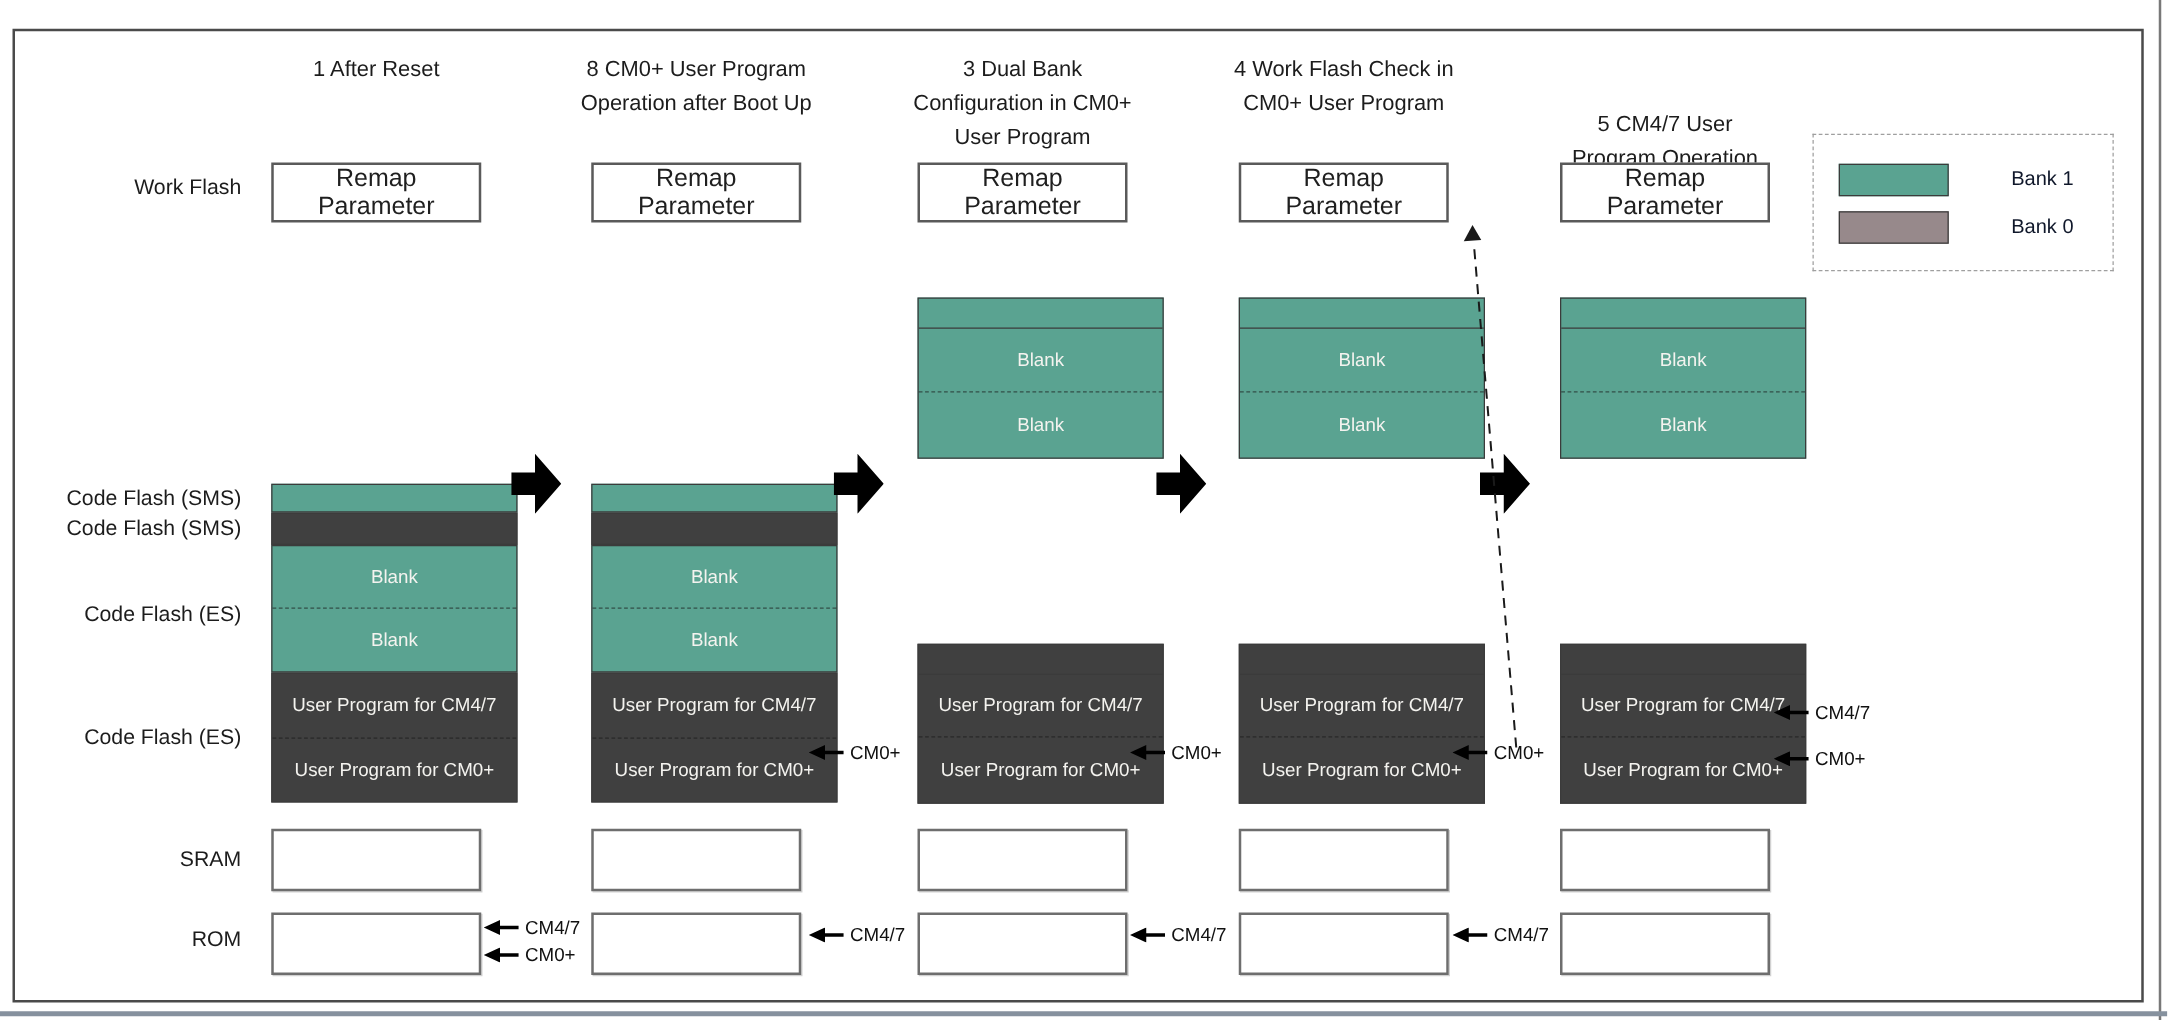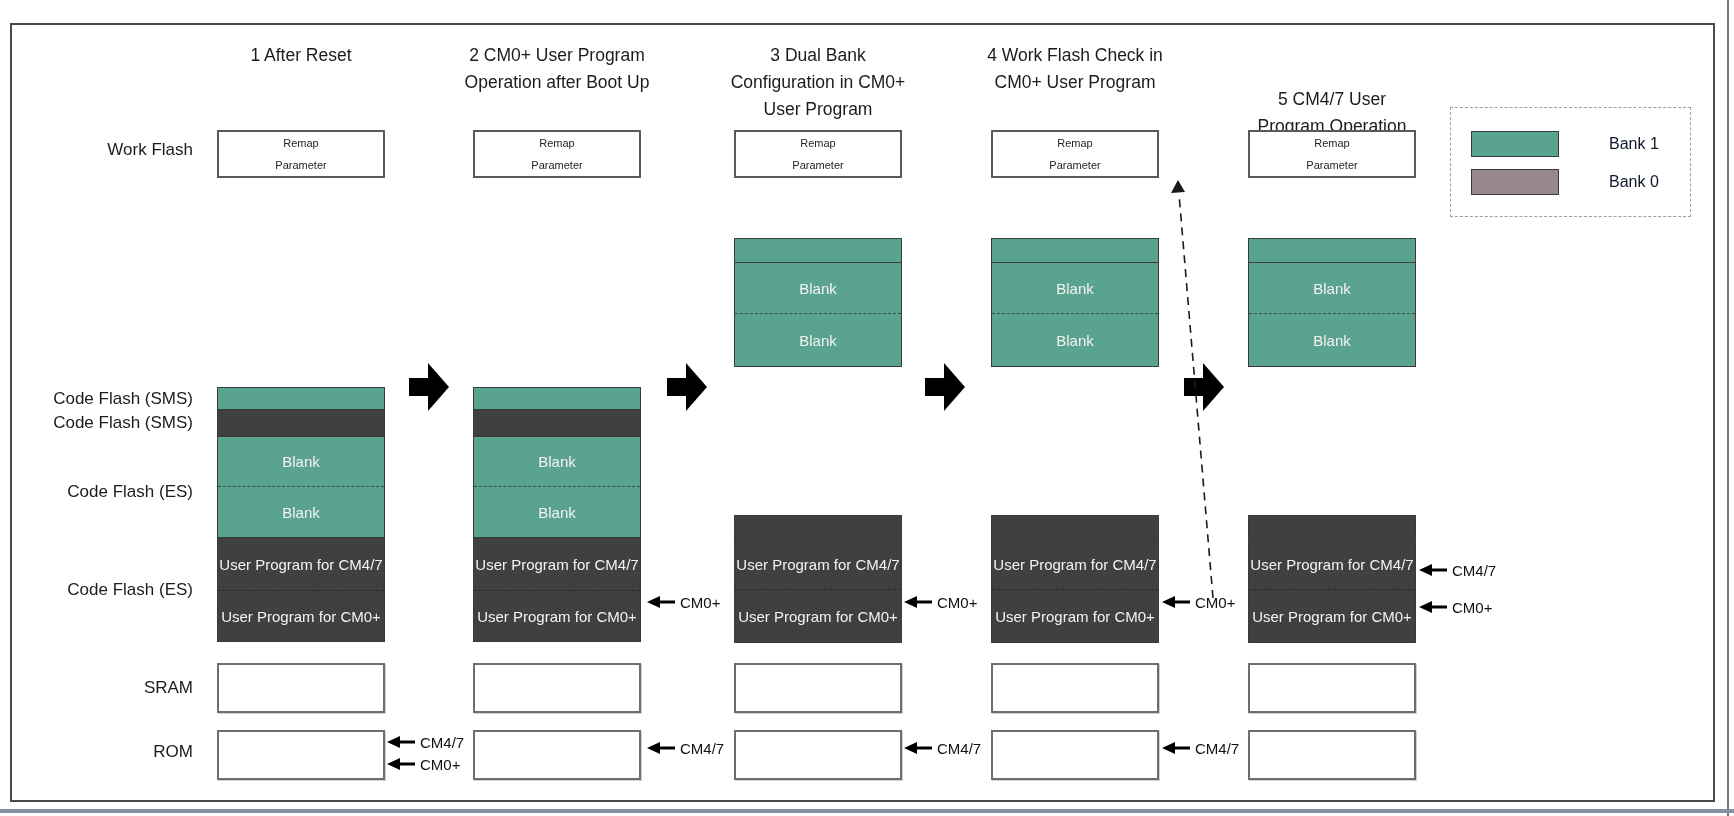--- a/index.html
+++ b/index.html
@@ -11,23 +11,23 @@
   
   .frame{left:10px;top:23px;width:1705px;height:779px;border:2px solid #4a4a4a;box-sizing:border-box;background:transparent;}
   .right-edge{left:1727px;top:0;width:2px;height:816px;background:#787878;}
   .bottom-edge{left:0;top:809px;width:1734px;height:4px;background:#86919e;}
   
   .col-header{top:42px;width:320px;text-align:center;font-size:17.5px;line-height:27px;white-space:pre-line;color:#1c1c1c;}
   
   .row-label{left:0;width:193px;text-align:right;font-size:17px;line-height:20px;height:20px;color:#1c1c1c;}
   
   .remap-box{top:130px;width:168px;height:48px;background:#ffffff;border:2px solid #5a5a5a;box-sizing:border-box;
-    display:flex;align-items:center;justify-content:center;text-align:center;font-size:11px;line-height:22px;white-space:pre-line;}
-  
-  .blk{width:168px;box-sizing:border-box;border:1px solid #3b3b3b;display:flex;flex-direction:column;}
+    display:flex;align-items:center;justify-content:center;text-align:center;font-size:20px;line-height:22px;white-space:pre-line;}
+  
+  .blk{width:197px;box-sizing:border-box;border:1px solid #3b3b3b;display:flex;flex-direction:column;}
   .teal{background:#5aa391;}
   .taupe{background:#404040;}
   .cell{display:flex;align-items:center;justify-content:center;text-align:center;
     color:#f4f3ef;font-size:15px;line-height:19px;box-sizing:border-box;}
   .sep-solid{border-bottom:1px solid #3b3b3b;}
   .sep-dash{border-bottom:1px dashed rgba(25,25,25,.6);}
   
   .wbox{width:168px;height:50px;background:#ffffff;border:2px solid #6e6e6e;box-sizing:border-box;box-shadow:1px 1px 0 rgba(0,0,0,.18);}
   .sram{top:663px;}
   .rom{top:730px;}
@@ -42,21 +42,21 @@
   .legend .lg-label{position:absolute;left:158px;width:75px;font-size:16px;line-height:26px;color:#0f172a;}
 </style>
 </head>
 <body>
 
 <div id="canvas">
 
   <div class="abs frame"></div>
 
   <div class="abs col-header" style="left:141px;">1 After Reset</div>
-  <div class="abs col-header" style="left:397px;">2 CM0+ User Program
+  <div class="abs col-header" style="left:397px;">8 CM0+ User Program
 Operation after Boot Up</div>
   <div class="abs col-header" style="left:658px;">3 Dual Bank
 Configuration in CM0+
 User Program</div>
   <div class="abs col-header" style="left:915px;">4 Work Flash Check in
 CM0+ User Program</div>
   <div class="abs col-header" style="left:1172px;margin-top:44px;">5 CM4/7 User
 Program Operation</div>
 
   <div class="abs row-label" style="top:140px;">Work Flash</div>

